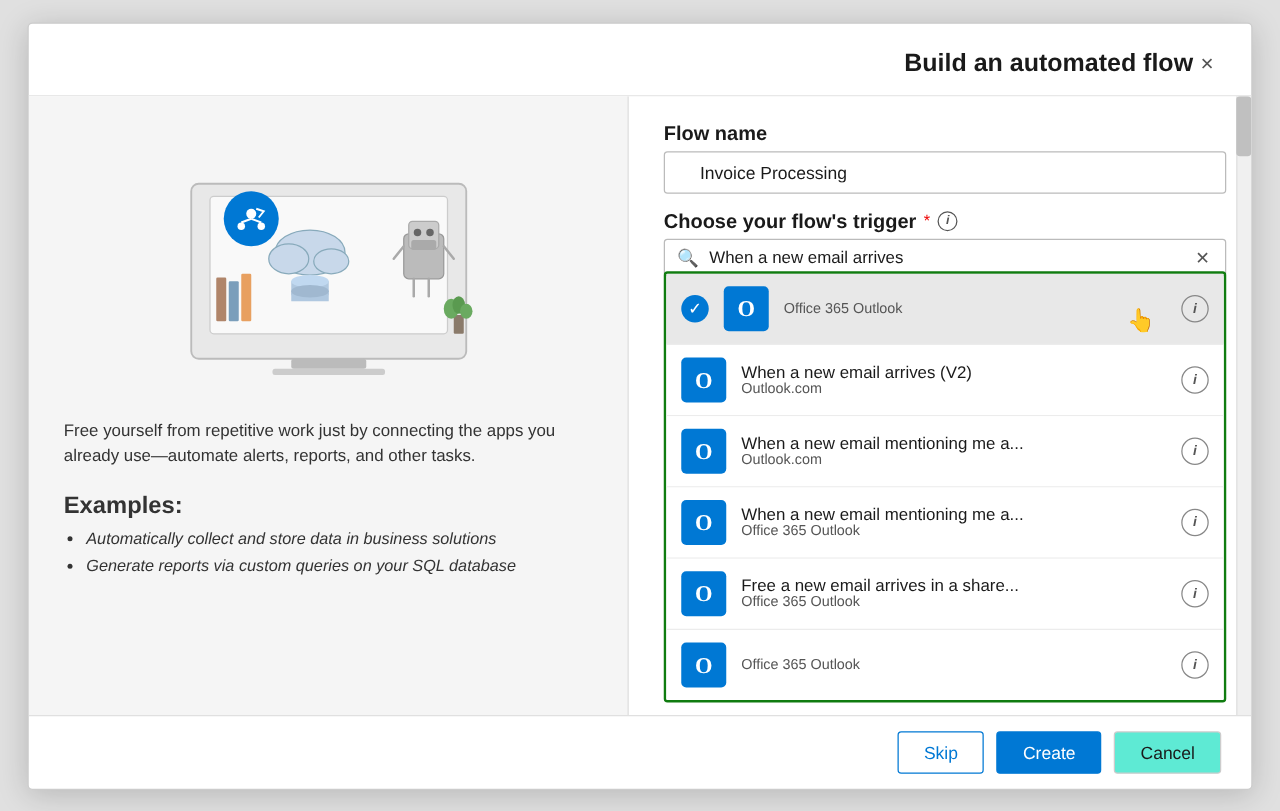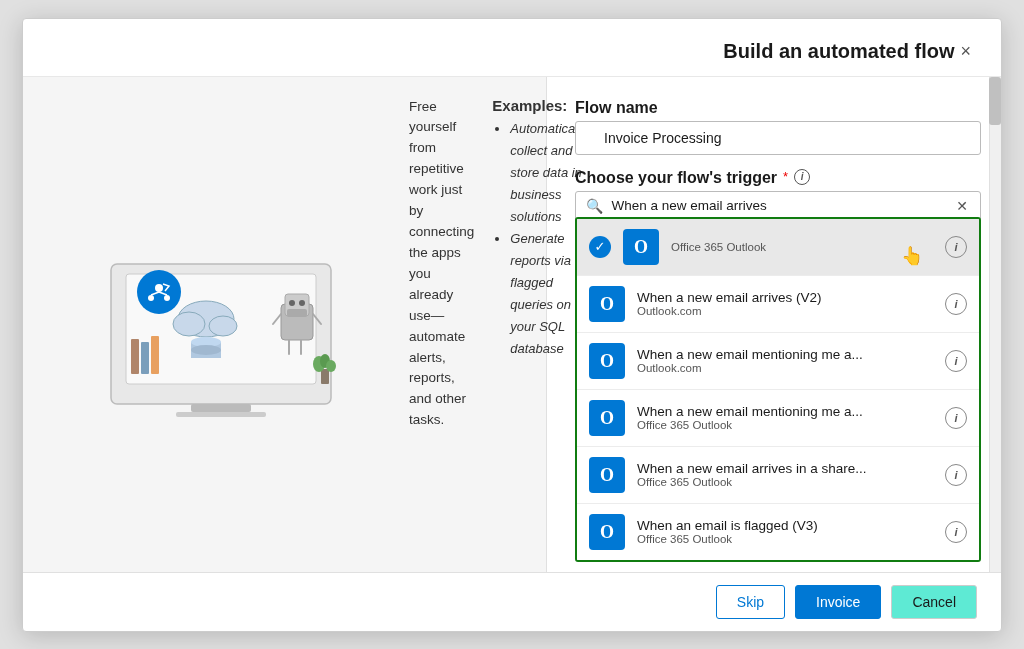--- a/index.html
+++ b/index.html
@@ -43,45 +43,45 @@
       padding: 2px 6px;
       border-radius: 3px;
     }
     .dialog-body {
       display: flex;
       flex: 1;
       overflow: hidden;
     }
     
     .left-panel {
-      width: 524px;
+      width: 480px;
       background: #f5f5f5;
       padding: 20px 28px 20px 28px;
       display: flex;
-      flex-direction: row;
+      flex-direction: column;
       gap: 18px;
       border-right: 1px solid #e0e0e0;
     }
     .illustration {
       display: flex;
       align-items: center;
       justify-content: center;
       padding: 10px 0 10px 0;
     }
     .illus-svg {
       width: 340px;
       height: 200px;
     }
     .left-text {
       font-size: 13.5px;
       color: #333;
       line-height: 1.55;
     }
     .examples-label {
-      font-size: 15px;
+      font-size: 19px;
       font-weight: 600;
       color: #333;
       margin-bottom: 4px;
     }
     .examples-list {
       list-style: disc;
       padding-left: 18px;
       font-size: 13px;
       color: #333;
       line-height: 1.7;
@@ -350,21 +350,21 @@
           <line x1="108" y1="68" x2="116" y2="71" stroke="#fff" stroke-width="1.5"></line>
 
           <polyline points="112,60 118,62 114,67" fill="none" stroke="#fff" stroke-width="1.5"></polyline>
         </svg>
       </div>
       <p class="left-text">Free yourself from repetitive work just by connecting the apps you already use—automate alerts, reports, and other tasks.</p>
       <div>
         <p class="examples-label">Examples:</p>
         <ul class="examples-list">
           <li>Automatically collect and store data in business solutions</li>
-          <li>Generate reports via flagged queries on your SQL database</li>
+          <li>Generate reports via custom queries on your SQL database</li>
         </ul>
       </div>
     </div>
 
     <div class="right-panel">
 
       <div>
         <div class="field-label">Flow name</div>
         <input class="flow-name-input" type="text" value="Invoice Processing" style="">
       </div>
@@ -428,46 +428,45 @@
                 <div class="trigger-source">Office 365 Outlook</div>
               </div>
               <div class="info-btn">i</div>
             </div>
 
             <div class="trigger-item">
               <div class="outlook-icon">
                 <span class="outlook-letter">O</span>
               </div>
               <div class="trigger-text">
-                <div class="trigger-name">When a new email arrives in a share...</div>
+                <div class="trigger-name">Free a new email arrives in a share...</div>
                 <div class="trigger-source">Office 365 Outlook</div>
               </div>
               <div class="info-btn">i</div>
             </div>
 
             <div class="trigger-item">
               <div class="outlook-icon">
                 <span class="outlook-letter">O</span>
               </div>
               <div class="trigger-text">
-                <div class="trigger-name">When an email is flagged (V3)</div>
                 <div class="trigger-source">Office 365 Outlook</div>
               </div>
               <div class="info-btn">i</div>
             </div>
 
           </div>
         </div>
       </div>
 
       <div class="scrollbar-track">
         <div class="scrollbar-thumb"></div>
       </div>
     </div>
 
   </div>
 
   <div class="dialog-footer">
     <button class="btn btn-skip">Skip</button>
-    <button class="btn btn-primary">Invoice</button>
+    <button class="btn btn-primary">Create</button>
     <button class="btn">Cancel</button>
   </div>
 </div>
 
 </body></html>

